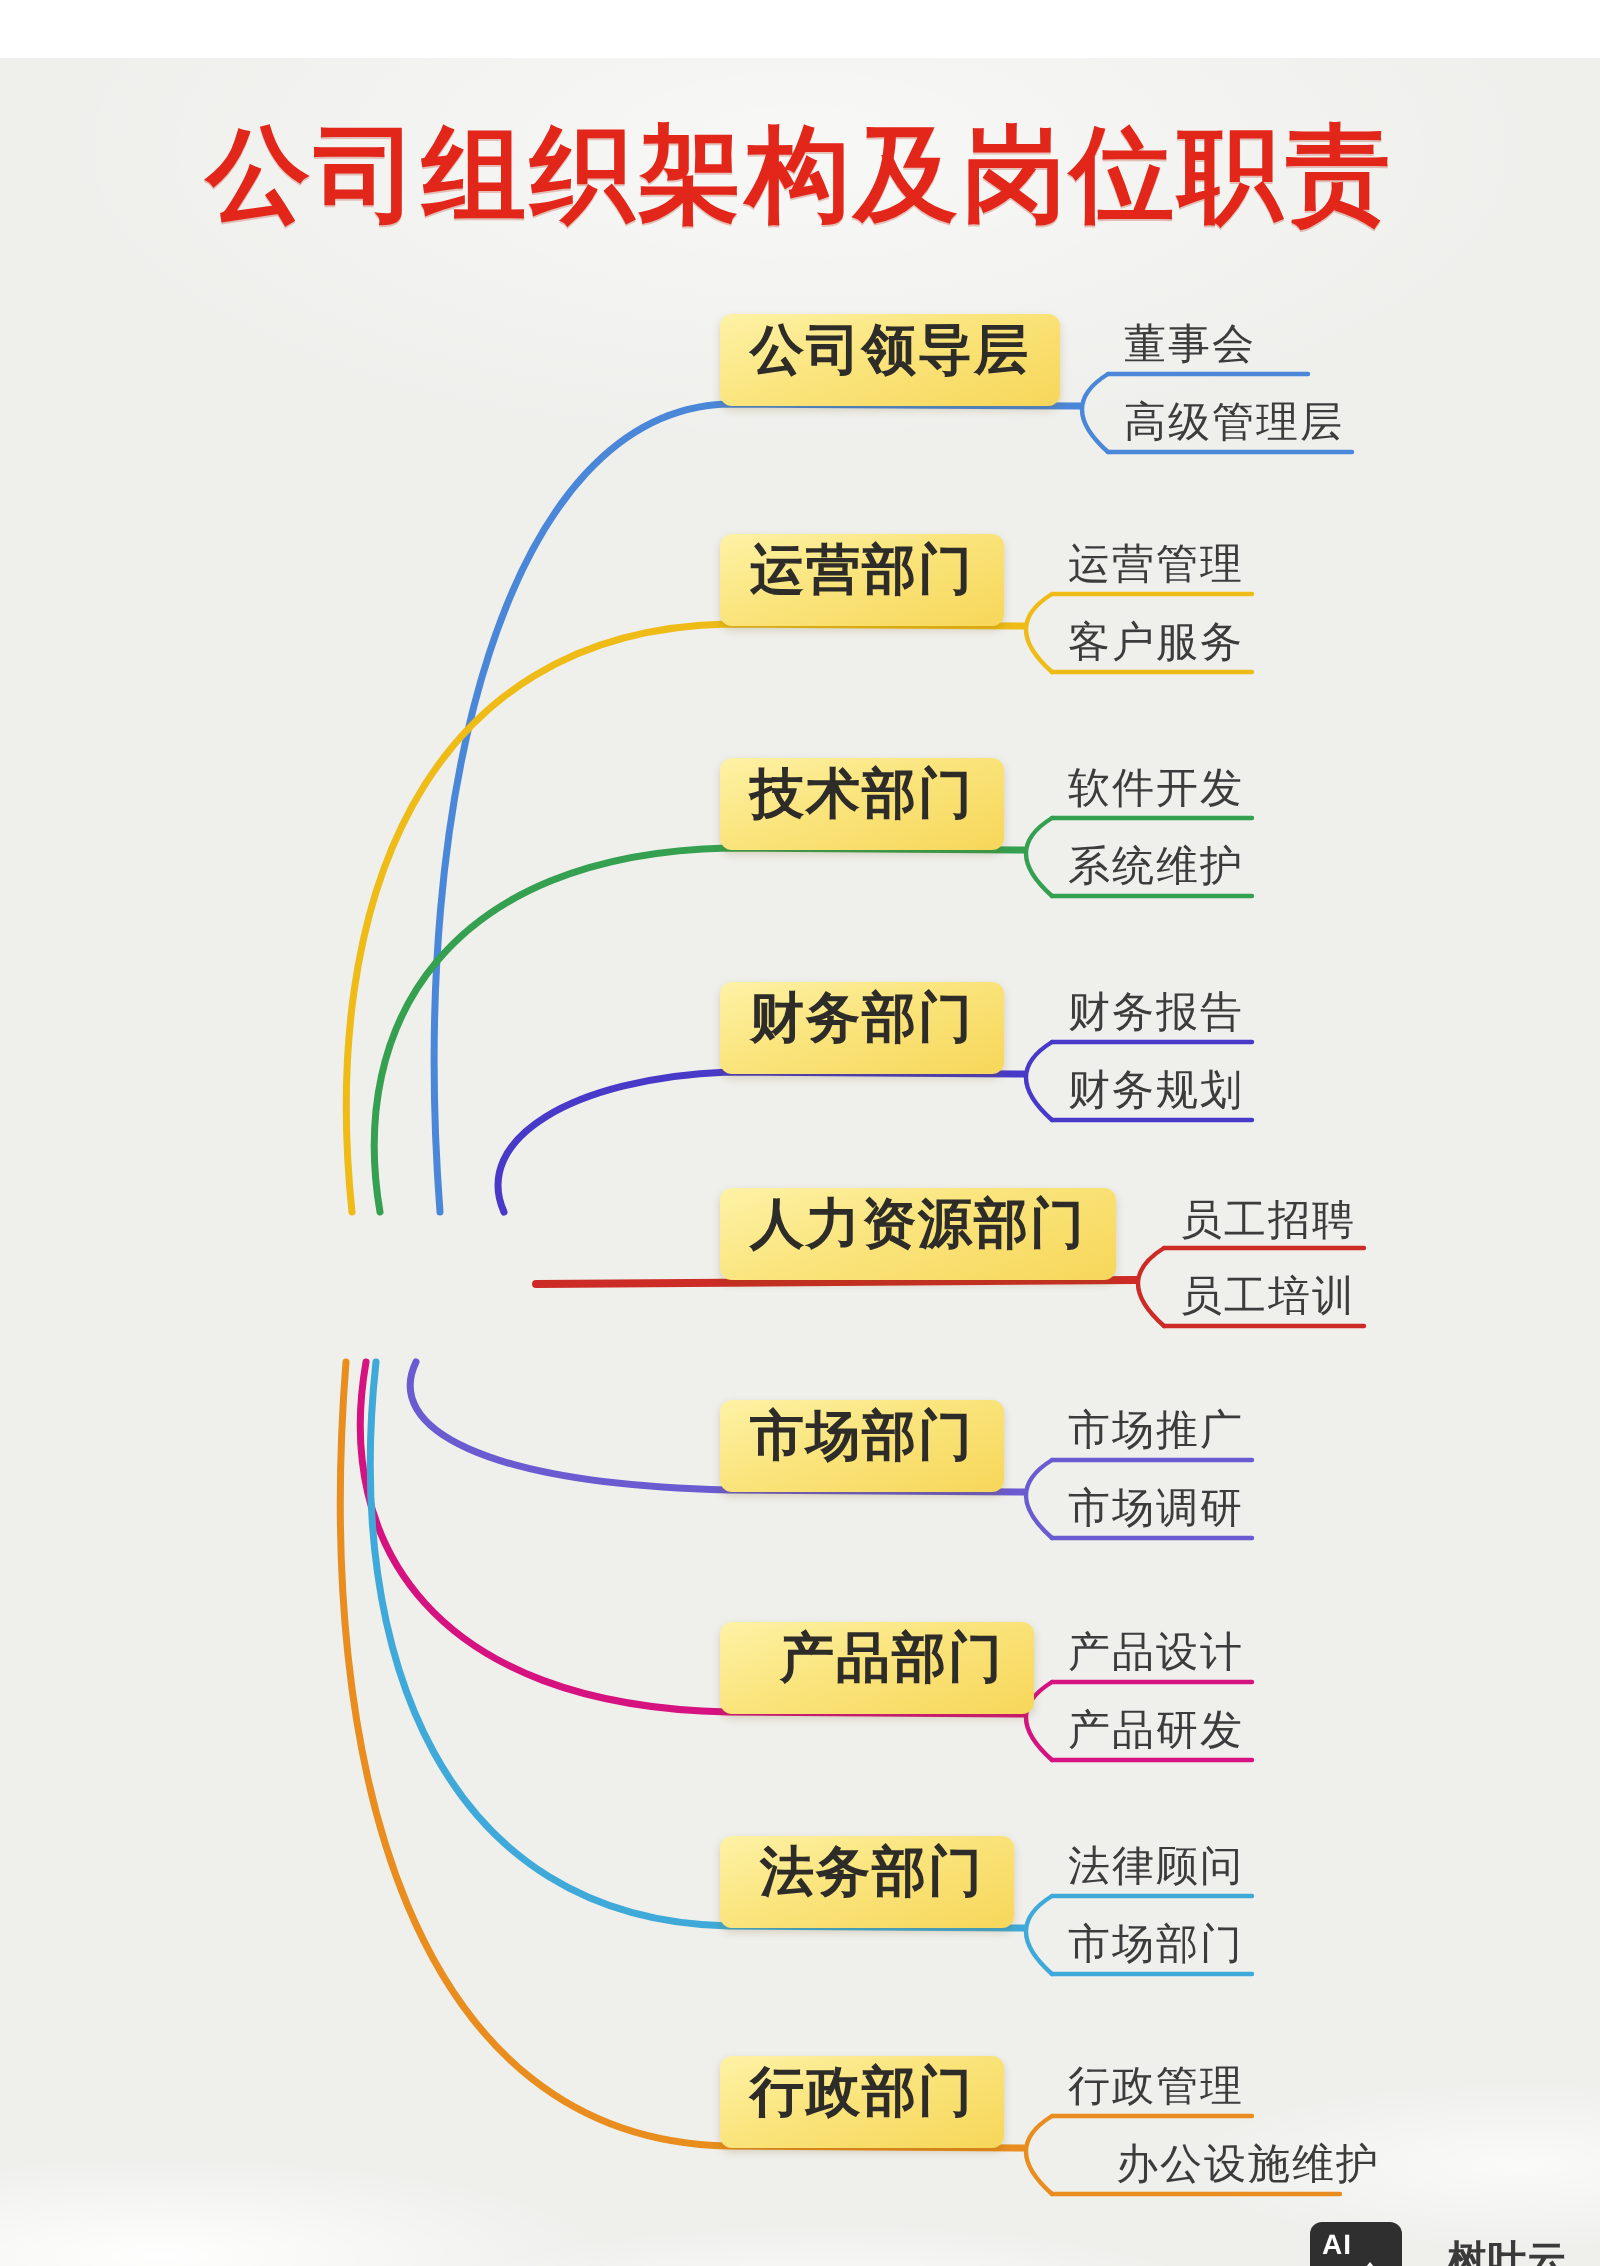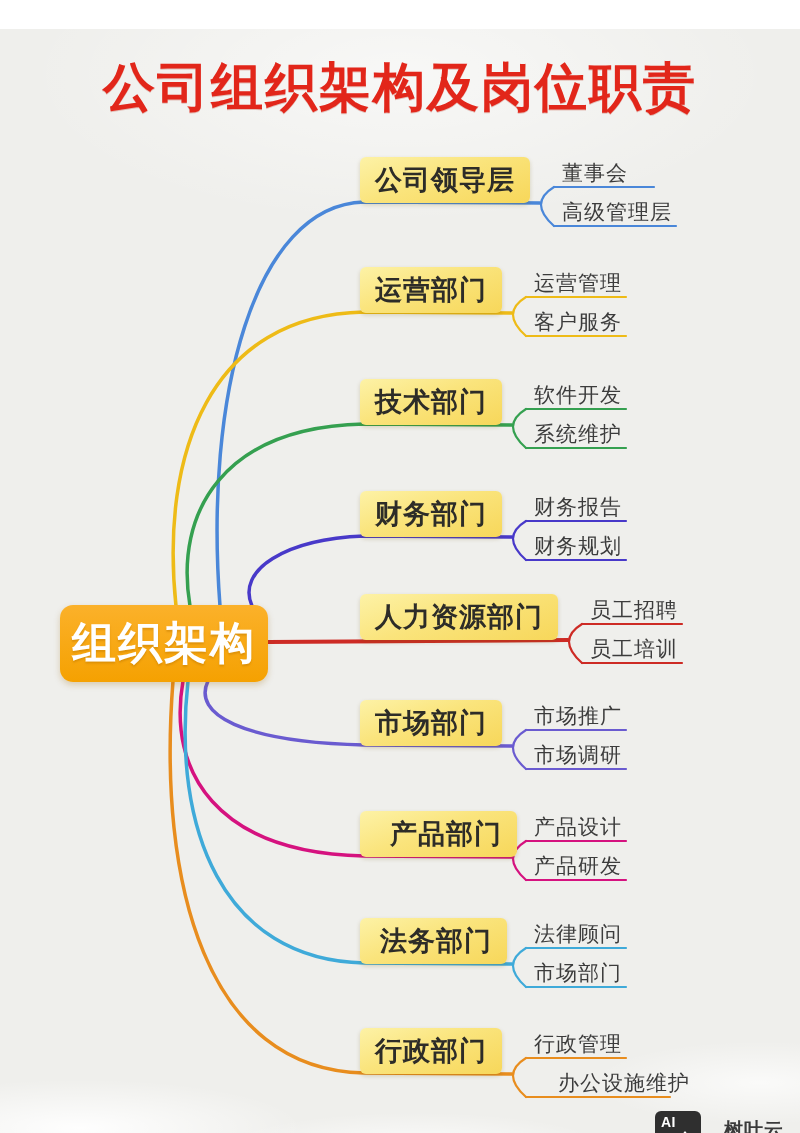--- a/index.html
+++ b/index.html
@@ -35,21 +35,21 @@
   .root-label{
     color:#ffffff;font-size:44px;font-weight:900;letter-spacing:2px;
     text-shadow:0 2px 2px rgba(190,120,0,.45);white-space:nowrap;
   }
   .branch{position:absolute;left:0;top:0;width:0;height:0;}
   .branch-box{
     position:absolute;z-index:2;
     background:linear-gradient(160deg,#fdf2a6 0%,#fae47c 45%,#f7d75a 100%);
     border-radius:6px;height:46px;
     box-shadow:0 2px 4px rgba(120,90,0,.22);
-    display:flex;align-items:center;
+    display:flex;align-items:flex-start;
     padding:0 15px;white-space:nowrap;
   }
   .branch-label{
     font-size:27px;font-weight:800;color:#2d2c28;letter-spacing:1px;
   }
   .child{
     position:absolute;z-index:2;white-space:nowrap;display:inline-block;
     font-size:21px;line-height:26px;height:26px;color:#3c3c3c;font-weight:500;
     letter-spacing:1px;
   }
@@ -106,23 +106,20 @@
       <path d="M 526 919 H 626" fill="none" stroke="#3FAAD9" stroke-width="2.2" stroke-linecap="round"></path>
       <path d="M 526 958 H 626" fill="none" stroke="#3FAAD9" stroke-width="2.2" stroke-linecap="round"></path>
       <path d="M 173 652 C 157 855.84, 207 1041, 364 1044 L 512 1045" fill="none" stroke="#E88D1E" stroke-width="3.5" stroke-linecap="round"></path>
       <path d="M 526 1029 Q 500 1045 526 1068" fill="none" stroke="#E88D1E" stroke-width="2.2" stroke-linecap="round"></path>
       <path d="M 526 1029 H 626" fill="none" stroke="#E88D1E" stroke-width="2.2" stroke-linecap="round"></path>
       <path d="M 526 1068 H 670" fill="none" stroke="#E88D1E" stroke-width="2.2" stroke-linecap="round"></path>
     </svg>
 
   <div class="title">公司组织架构及岗位职责</div>
 
-  <div class="root-box">
-    <span class="root-label">组织架构</span>
-  </div>
 
   <div id="branches">
   <div class="branch">
     <div class="branch-box" style="left: 360px; top: 128px;">
       <span class="branch-label">公司领导层</span>
     </div>
     <div class="child child1" style="left: 562px; top: 131px;">董事会</div>
     <div class="child child2" style="left: 562px; top: 170px;">高级管理层</div>
   </div>
 

